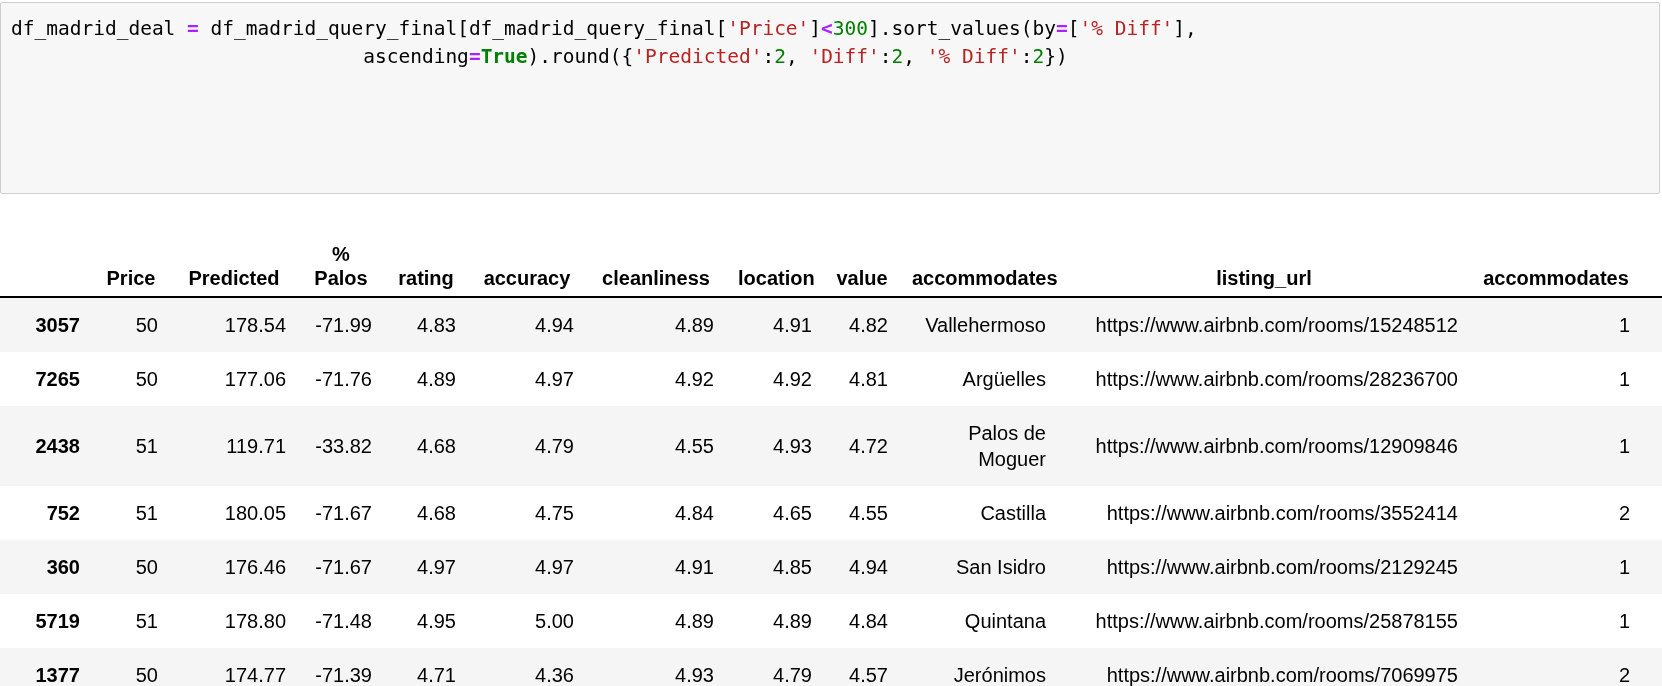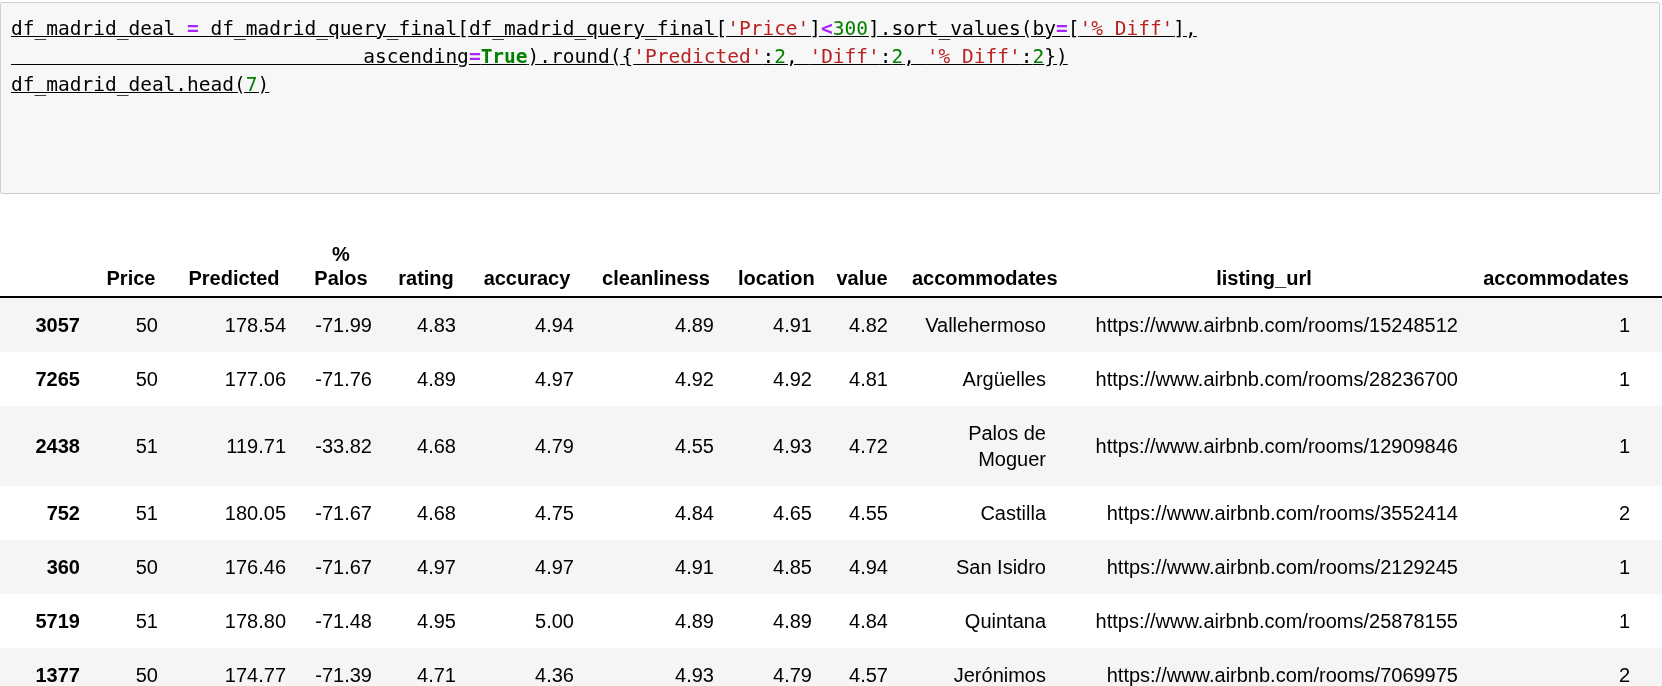--- a/index.html
+++ b/index.html
@@ -21,21 +21,20 @@
     left: 0px;
     top: 2px;
     width: 1660px;
     height: 192px;
     box-sizing: border-box;
     background: #f7f7f7;
     border: 1px solid #cfcfcf;
     border-top: 1px solid #cfcfcf;
     border-radius: 2px;
     padding: 12px 10px 0 10px;
-    text-decoration: underline;
   }
   .code-line {
     font-family: "DejaVu Sans Mono", "Liberation Mono", monospace;
     font-size: 19.5px;
     line-height: 28px;
     white-space: pre;
     color: #000000;
     letter-spacing: 0px;
   }
   .tok-op      { color: #aa22ff; font-weight: bold; }
@@ -107,21 +106,20 @@
   .c-accom { width: 172px; }
   .c-extra { width: 60px;  }
 </style>
 </head>
 <body>
 
 <div class="code-cell">
   <div class="code-body">
       <div class="code-line"><span class="tok-plain">df_madrid_deal </span><span class="tok-op">=</span><span class="tok-plain"> df_madrid_query_final[df_madrid_query_final[</span><span class="tok-str">'Price'</span><span class="tok-plain">]</span><span class="tok-op">&lt;</span><span class="tok-num">300</span><span class="tok-plain">].sort_values(by</span><span class="tok-op">=</span><span class="tok-plain">[</span><span class="tok-str">'% Diff'</span><span class="tok-plain">],</span></div>
       <div class="code-line"><span class="tok-plain">                              ascending</span><span class="tok-op">=</span><span class="tok-kw">True</span><span class="tok-plain">).round({</span><span class="tok-str">'Predicted'</span><span class="tok-plain">:</span><span class="tok-num">2</span><span class="tok-plain">, </span><span class="tok-str">'Diff'</span><span class="tok-plain">:</span><span class="tok-num">2</span><span class="tok-plain">, </span><span class="tok-str">'% Diff'</span><span class="tok-plain">:</span><span class="tok-num">2</span><span class="tok-plain">})</span></div>
-      <div class="code-line"><span class="tok-plain">df_madrid_deal.head(</span><span class="tok-num">7</span><span class="tok-plain">)</span></div>
     </div>
 </div>
 
 <div class="df-wrap">
   <table class="df">
     <colgroup>
       <col class="c-idx">
         <col class="c-price">
         <col class="c-pred">
         <col class="c-pdiff">

